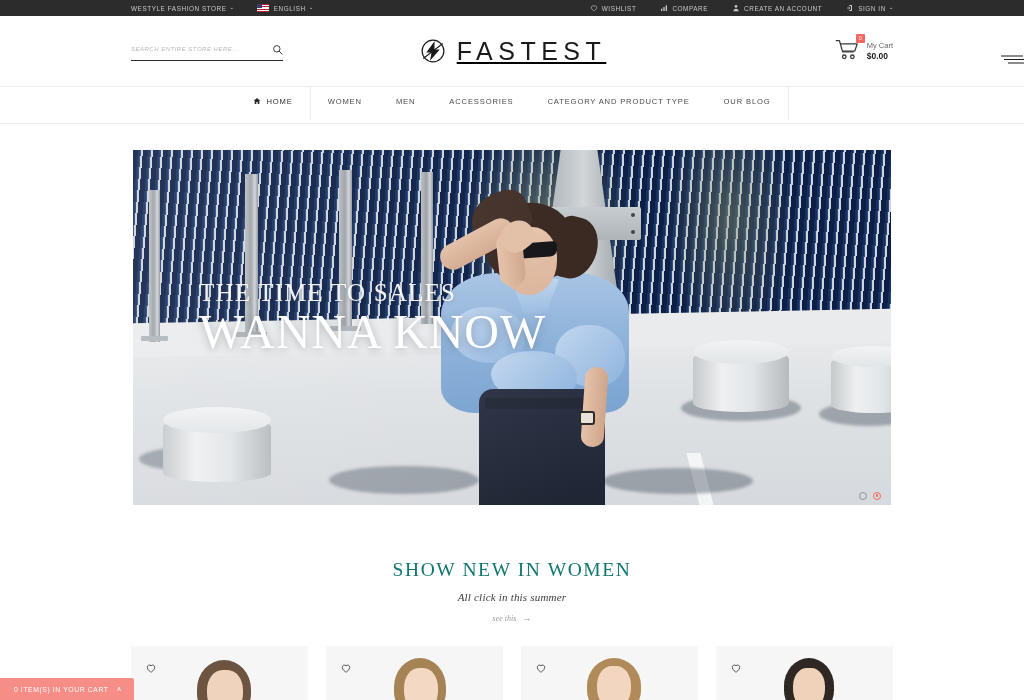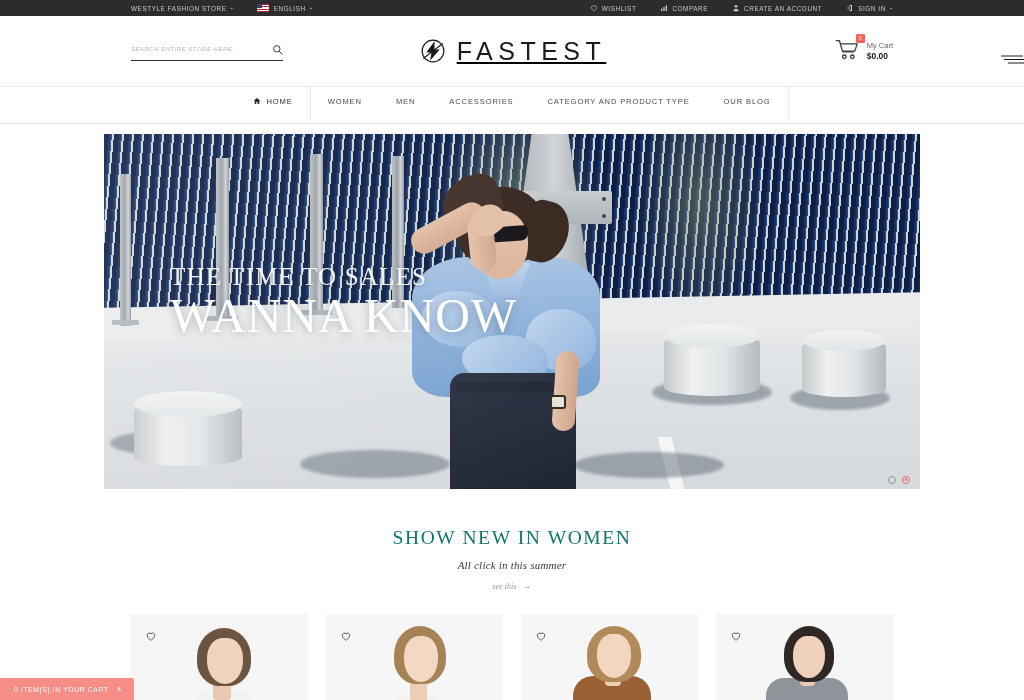--- a/index.html
+++ b/index.html
@@ -137,22 +137,22 @@
     white-space: nowrap;
   }
   .nav-item.home { color: #2c2c2c; padding-left: 18px; }
   .nav-sep { width: 1px; height: 38px; background: #ececec; }
   .home-ico { margin-right: 5px; display: inline-flex; }
 
   
   .hero-band { padding: 10px 0 0; background: #fff; }
   .hero {
     position: relative;
-    width: 816px; height: 355px;
-    margin: 0 auto;
+    width: 758px; height: 355px;
+    margin: 16px auto;
     overflow: hidden;
   }
   .hero-photo { position: absolute; inset: 0; background: #cfd4da; }
   
   .fence {
     position: absolute; left: 0; top: 0; width: 100%; height: 196px;
     background:
       repeating-linear-gradient(95deg,
         #0d1f47 0px, #0d1f47 5px,
         #16305f 5px, #16305f 7px,

